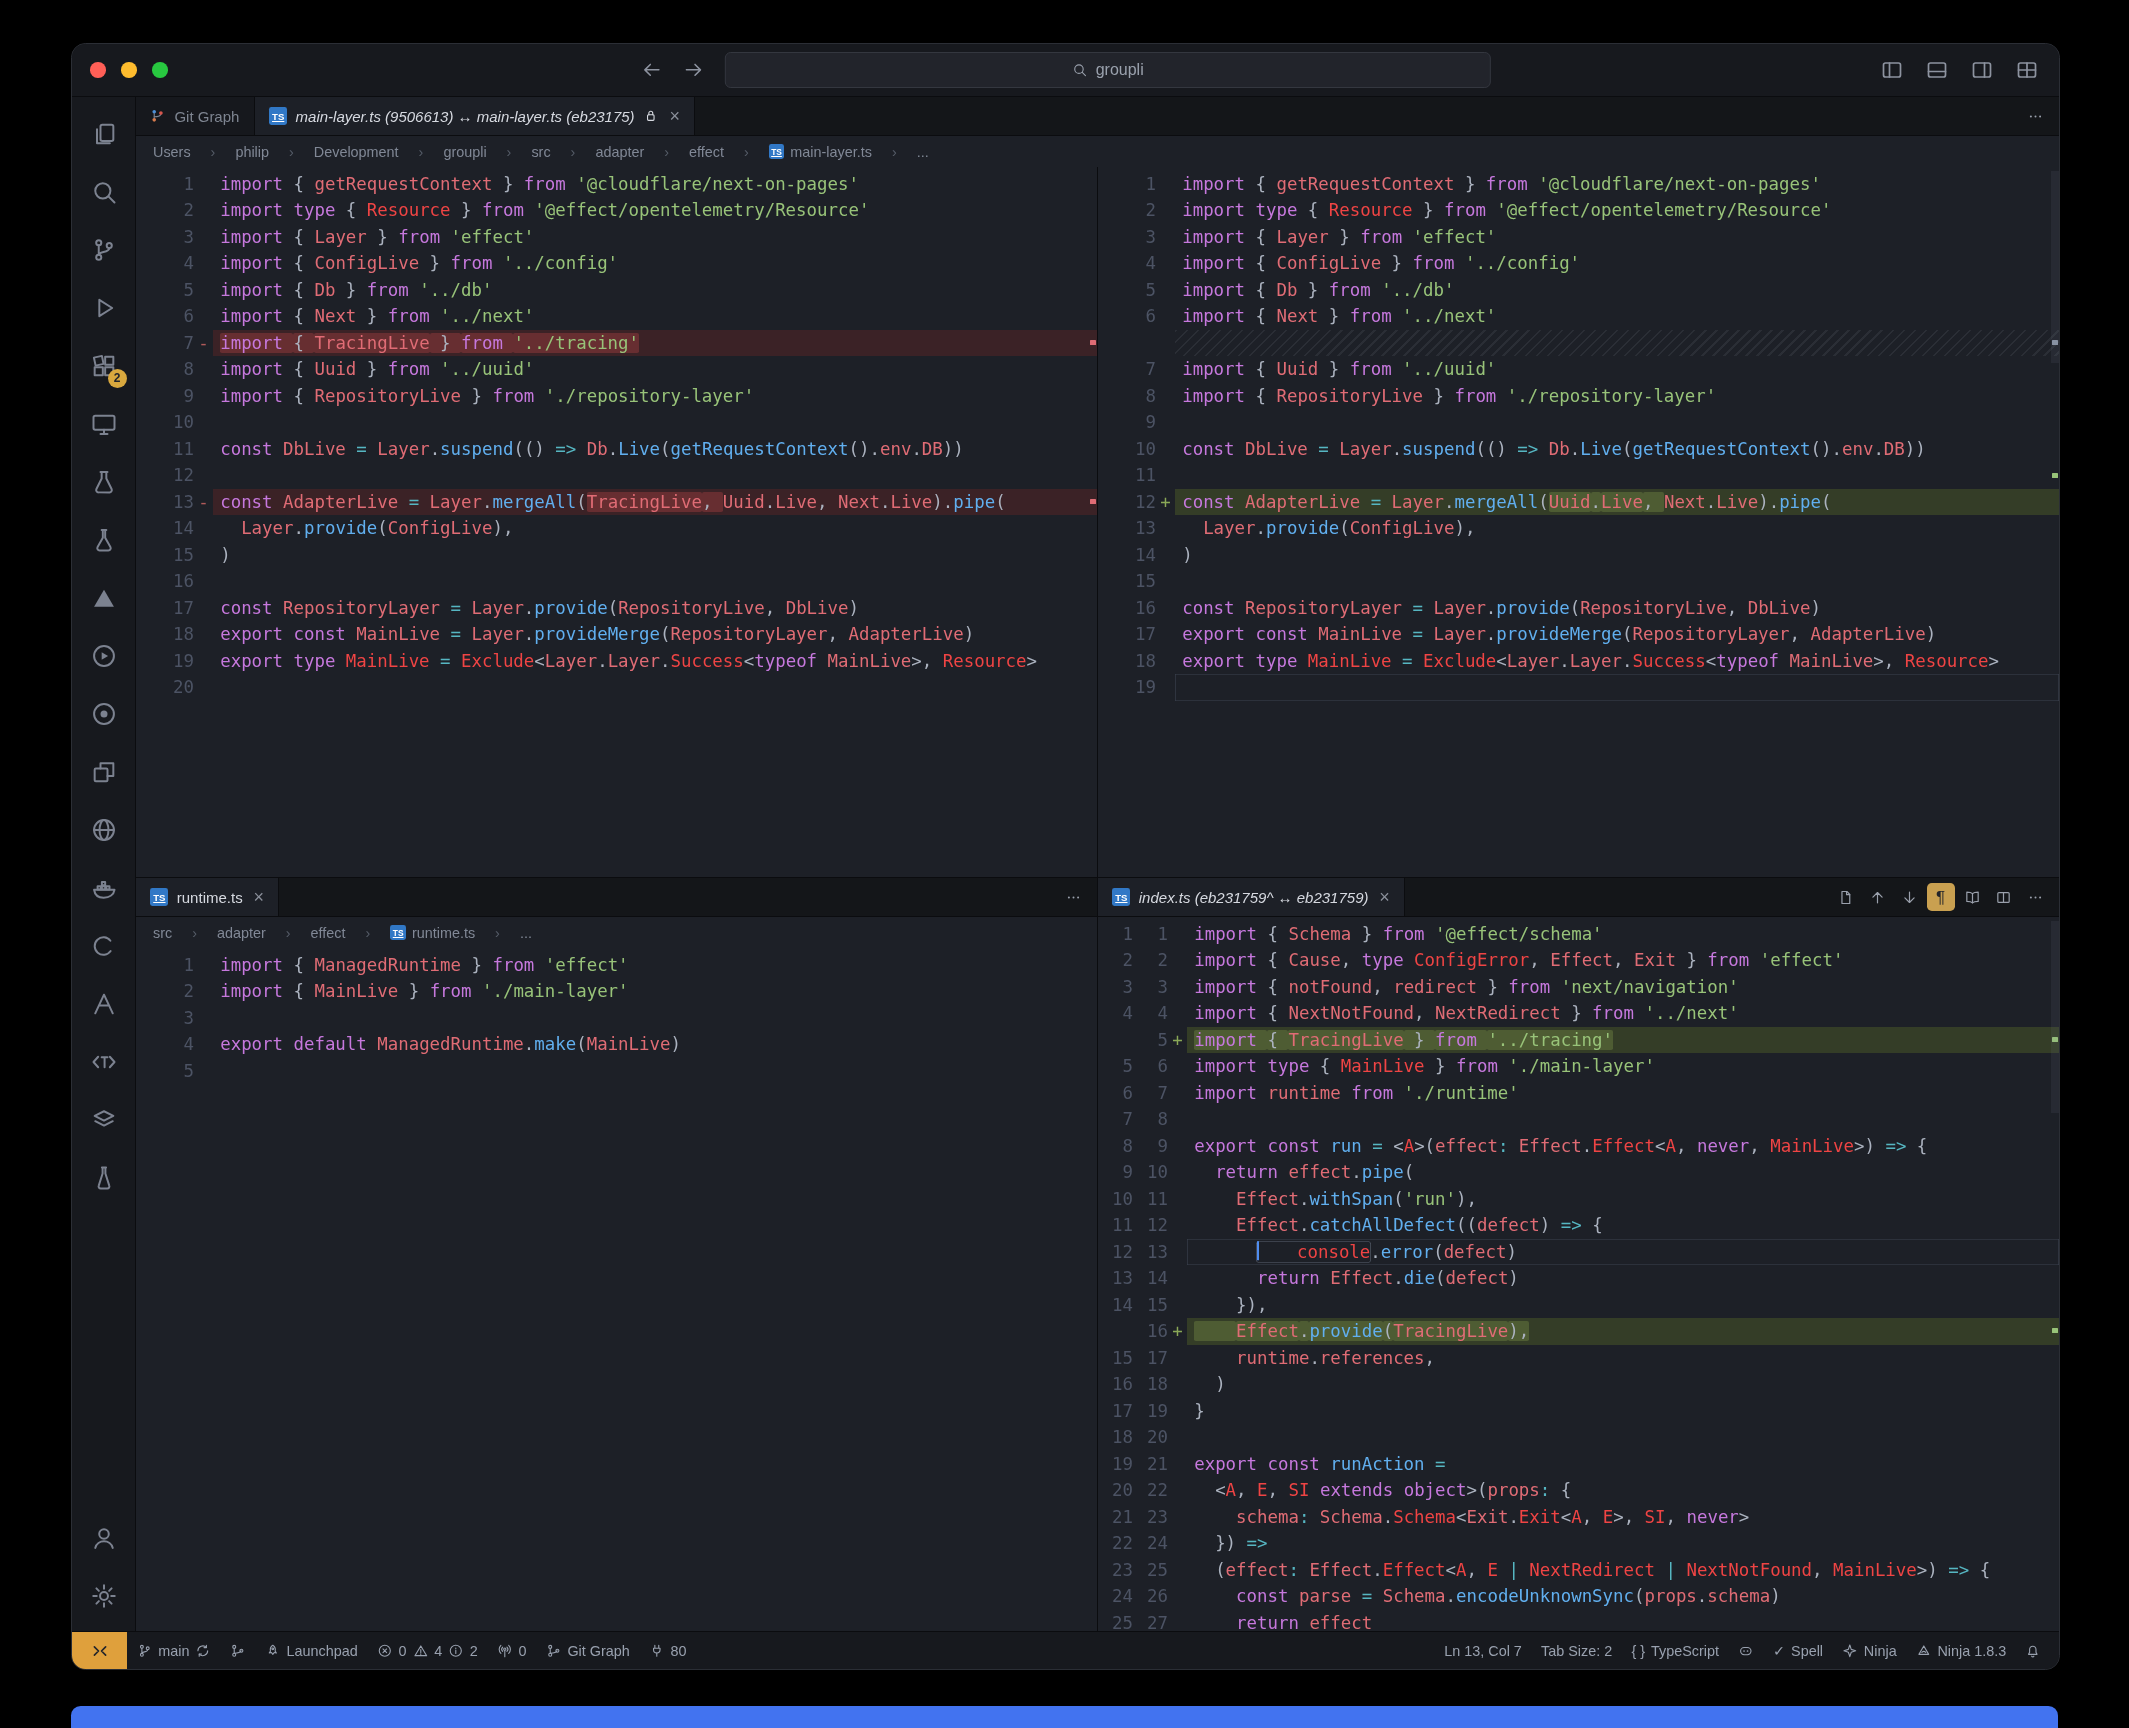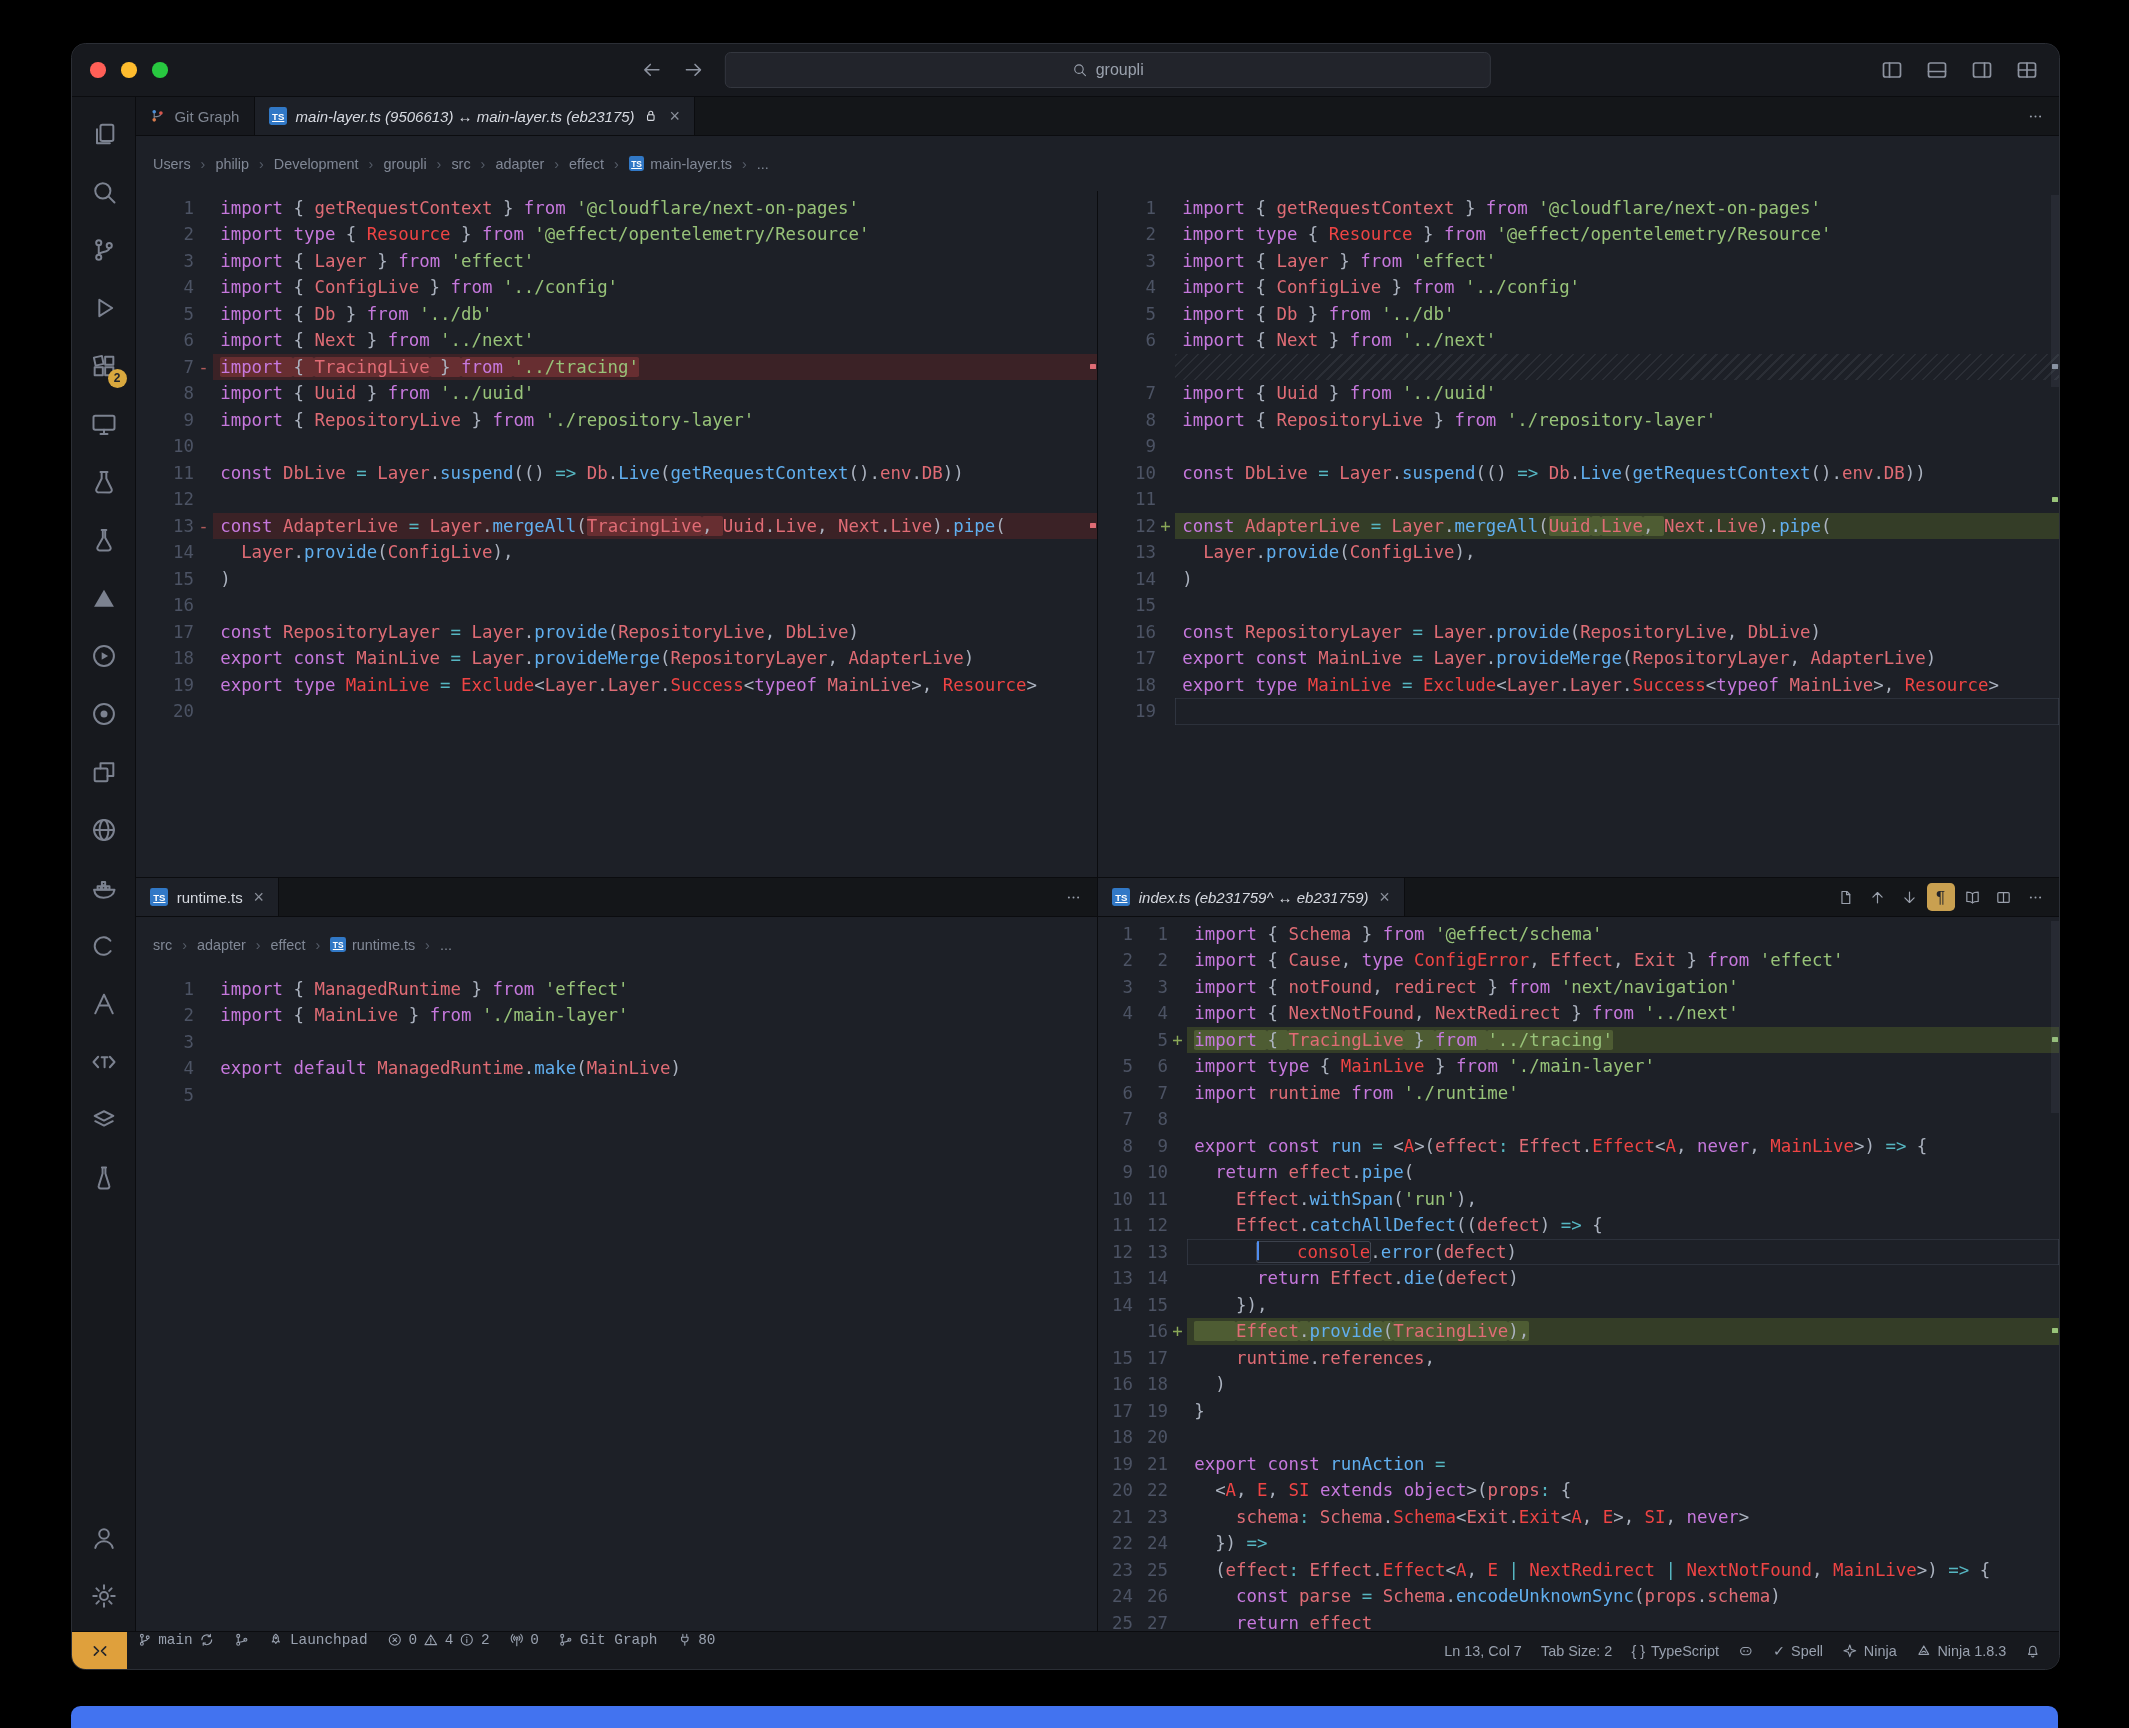--- a/index.html
+++ b/index.html
@@ -44,21 +44,21 @@
   .tab .ic svg{width:15.6px;height:15.6px;}
   .closex{font-size:18px;color:#8a8f9a;margin-left:2.4px;}
   .tsbadge{width:18px;height:18px;border-radius:2.4px;background:#3178c6;color:#fff;font:bold 9.6px "Liberation Sans",sans-serif;display:flex;align-items:center;justify-content:center;flex:0 0 auto;text-decoration:underline;}
   .tab-actions{margin-left:auto;display:flex;align-items:center;gap:3.6px;padding-right:9.6px;color:#9aa0ac;}
   .actbtn{min-width:28px;height:28px;display:flex;align-items:center;justify-content:center;border-radius:4.8px;}
   .actbtn svg{width:17px;height:17px;}
   .actbtn .txtic{font-size:17px;line-height:17px;}
   .actbtn.active{background:#C9A050;color:#22242a;}
 
   
-  .breadcrumb{height:31px;flex:0 0 31px;display:flex;align-items:center;gap:10px;padding:12px 17px;background:#1d2027;color:#818896;font-size:14.4px;}
+  .breadcrumb{height:31px;flex:0 0 31px;display:flex;align-items:center;gap:20px;padding:0 17px;background:#1d2027;color:#818896;font-size:14.4px;}
   .bc-sep{color:#555c68;font-size:14.4px;}
   .bc-item{display:flex;align-items:center;gap:6px;white-space:nowrap;}
   .bc-item .tsbadge{width:15.6px;height:15.6px;font-size:8.4px;}
 
   
   .diffwrap{flex:1;display:flex;min-height:0;}
   .pane{position:relative;background:#1d2027;overflow:hidden;padding-top:3.6px;flex:1;min-width:0;}
   .pane.bordered{border-right:0.6px solid #0b0c0f;}
   .crow{display:flex;height:26.5px;flex:0 0 26.5px;font-family:"DejaVu Sans Mono",monospace;font-size:17.4px;line-height:26.5px;}
   .crow.lens{height:21.7px;flex-basis:21.7px;line-height:21.7px;}
@@ -80,21 +80,21 @@
   .tk.box{box-shadow:0 0 0 0.6px #5c6372;border-radius:1.2px;padding-left:40px;}
   .caret{display:inline-block;width:1.8px;height:19px;margin-right:-1.8px;background:#4f8df0;vertical-align:middle;transform:translateY(-1.8px);}
   .ruler{position:absolute;top:0;right:0;width:8.4px;height:100%;}
   .mark{position:absolute;right:1.2px;width:6px;height:5.4px;border-radius:0.6px;}
   .thumb{position:absolute;right:0;top:3.6px;width:8.4px;height:192px;background:rgba(130,140,155,0.10);}
 
   
   .statusbar{height:37px;flex:0 0 37px;background:#17191e;border-top:0.6px solid #0b0c0f;display:flex;align-items:stretch;font-size:14.4px;color:#99A1AF;}
   .remote{width:55px;flex:0 0 55px;background:#DFA03C;color:#23252b;display:flex;align-items:center;justify-content:center;}
   .remote svg{width:18px;height:18px;stroke-width:2.2;}
-  .sb-left{display:flex;align-items:flex-start;font-family:Liberation Mono, monospace;}
+  .sb-left{display:flex;align-items:center;}
   .sb-right{margin-left:auto;display:flex;align-items:center;padding-right:8.4px;}
   .sitem{display:flex;align-items:center;gap:6px;padding:0 9.6px;white-space:nowrap;}
   .sitem svg{width:15.6px;height:15.6px;}
   .sitem .txtic{font-size:14.4px;}
   .ic{display:inline-flex;align-items:center;justify-content:center;}
   .txtic{display:inline-flex;align-items:center;justify-content:center;}
 </style>
 </head>
 <body>
 

